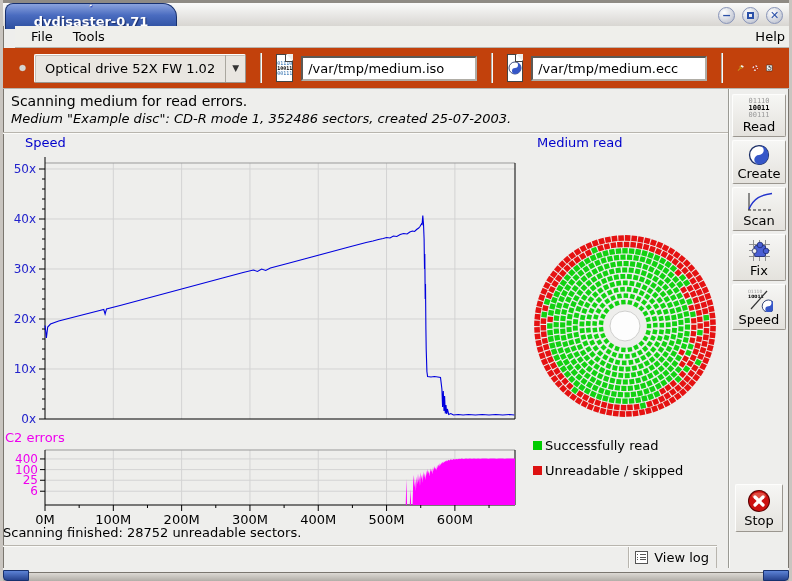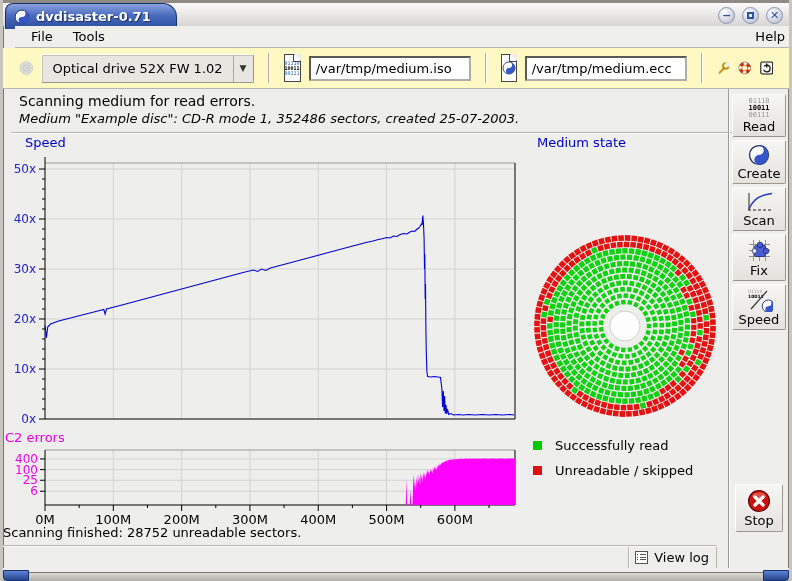--- a/index.html
+++ b/index.html
@@ -9,69 +9,69 @@
   .window { position:relative; width:792px; height:581px; background:#eeeeec;
             border-left:3px solid #c9c5c0; border-right:3px solid #c9c5c0;
             box-shadow: inset 1px 0 #7a766f, inset -1px 0 #7a766f; overflow:hidden; }
 
   
   .titlebar { position:absolute; left:0; top:0; width:100%; height:26px;
               background:linear-gradient(#fafafa,#d8d6d2); border-top:3px solid #8e8a84; }
   .title-tab { position:absolute; left:2px; top:0; width:172px; height:26px;
                background:linear-gradient(#8ba3dd 0%, #4a6cc0 45%, #2c4e9e 100%);
                border:1px solid #17306e; border-bottom:none; border-radius:8px 14px 0 0;
-               display:flex; align-items:center; gap:6px; padding:0 8px; }
+               display:flex; align-items:center; gap:6px; padding:0 8px;flex-direction:column; }
   .title-text { color:#fff; font-weight:bold; font-size:13px; text-shadow:1px 1px 1px #1a2c66; }
   .winbtns { position:absolute; right:6px; top:4px; display:flex; gap:7px; }
   .winbtn { width:17px; height:17px; border-radius:50%; border:1px solid #8894b8;
             background:radial-gradient(circle at 35% 30%, #ffffff, #c9cdd8 70%, #aab0c0);
             color:#2b50a8; font-weight:bold; font-size:11px; line-height:15px; text-align:center; }
   .winbtn .sq { display:inline-block; width:7px; height:7px; border:2px solid #2b50a8; margin-top:3px; }
 
   
   .menubar { position:absolute; left:12px; top:26px; width:100%; height:22px; background:#efefeb;
              border-bottom:1px solid #b8b5ae; display:flex; align-items:center; padding:0 6px; }
   .menu-item { padding:2px 10px; }
   .menu-spacer { flex:1; }
 
   
-  .toolbar { position:absolute; left:0; top:48px; width:100%; height:41px; background:#fef9c3;
+  .toolbar { position:absolute; left:0; top:48px; width:100%; height:41px; background:#c2410c;
              border-bottom:1px solid #b8b5ae; display:flex; align-items:center; padding:0 16px; gap:8px; }
   .tb-sep { width:2px; height:30px; border-left:1px solid #b0ada6; border-right:1px solid #fbfbf9; margin:0 6px; }
   .combo { height:29px; background:#e9e6e1; border:1px solid #9a968f;
            border-top-color:#fdfdfc; border-left-color:#fdfdfc; box-shadow:1px 1px 0 #c4c0ba inset;
            display:flex; align-items:center; border-radius:2px; }
   .combo-label { padding:0 10px; white-space:nowrap; }
   .combo-arrow { width:20px; align-self:stretch; border-left:1px solid #aaa79f;
                  display:flex; align-items:center; justify-content:center; font-size:9px; color:#333; }
-  .entry { height:25px; width:162px; background:#fff; border:2px inset #b0ada6; padding:2px 5px;
+  .entry { height:25px; width:176px; background:#fff; border:2px inset #b0ada6; padding:2px 5px;
            font-family:"DejaVu Sans", sans-serif; font-size:13px; color:#000; }
   .fileicon { width:24px; height:28px; background:#fff; border:1px solid #444; position:relative;
               display:flex; flex-direction:column; align-items:center; justify-content:center; }
   .fileicon .fold { position:absolute; right:-1px; top:-1px; width:0; height:0;
                     border-left:7px solid transparent; border-top:7px solid #eeeeec;
                     box-shadow:-1px 1px 0 #444; }
   .bin-row { font-family:"DejaVu Sans Mono", monospace; font-size:5px; line-height:5px; color:#26a; }
   .bin-row.b { color:#000; font-weight:bold; }
 
   
   .statushead { position:absolute; left:0; top:89px; width:725px; height:44px; padding:4px 8px;
-                border-bottom:1px solid #b8b5ae; box-shadow:0 1px 0 #fbfbf9;margin-left:8px; }
+                border-bottom:1px solid #b8b5ae; box-shadow:0 1px 0 #fbfbf9; }
   .sh-line1 { font-size:14px; }
   .sh-line2 { font-size:13px; font-style:italic; margin-top:2px; }
 
   
   .chartzone { position:absolute; left:0; top:133px; width:725px; height:389px;padding-left:8px; }
   .plot-title { position:absolute; font-size:13px; color:#0000cc; }
   #speed-title { left:22px; top:2px; }
   #medium-title { left:534px; top:2px; }
   #c2-title { left:2px; top:297px; color:#ee00ee; }
   #charts { position:absolute; left:0; top:0; }
   #discmap { position:absolute; left:520px; top:96px; }
-  .legend { position:absolute; left:530px; width:190px; display:flex; align-items:center; gap:13px; font-size:13px; }
+  .legend { position:absolute; left:530px; width:190px; display:flex; align-items:center; gap:3px; font-size:13px; }
   #legend-read { top:305px; } #legend-skip { top:330px; }
   .swatch { width:9px; height:9px; display:inline-block; }
 
   
   .statusline { position:absolute; left:0; top:522px; width:725px; height:23px; padding:3px 0; font-size:13px; }
   .viewlogbar { position:absolute; left:0; top:545px; width:714px; height:23px;
                 border-top:1px solid #b8b5ae; box-shadow:0 1px 0 #fbfbf9 inset, -1px 0 0 #b8b5ae inset;
                 display:flex; justify-content:flex-end; align-items:center; }
   .viewlog-btn { display:flex; align-items:center; gap:6px; padding:1px 8px 1px 6px; height:21px;
                  border-left:1px solid #b8b5ae; box-shadow:1px 0 0 #fbfbf9 inset; }
@@ -176,21 +176,21 @@
     </svg>
   </div>
 
   <div class="statushead">
     <div class="sh-line1">Scanning medium for read errors.</div>
     <div class="sh-line2">Medium "Example disc": CD-R mode 1, 352486 sectors, created 25-07-2003.</div>
   </div>
 
   <div class="chartzone">
     <div class="plot-title" id="speed-title">Speed</div>
-    <div class="plot-title" id="medium-title">Medium state</div>
+    <div class="plot-title" id="medium-title">Medium read</div>
     <div class="plot-title" id="c2-title">C2 errors</div>
     <div id="charts"><svg width="522" height="394" xmlns="http://www.w3.org/2000/svg">
           <line x1="42" y1="236" x2="512" y2="236" stroke="#d3d3d3"></line>
           <line x1="42" y1="186" x2="512" y2="186" stroke="#d3d3d3"></line>
           <line x1="42" y1="136" x2="512" y2="136" stroke="#d3d3d3"></line>
           <line x1="42" y1="86" x2="512" y2="86" stroke="#d3d3d3"></line>
           <line x1="42" y1="36" x2="512" y2="36" stroke="#d3d3d3"></line>
           <line x1="110.31395348837209" y1="30" x2="110.31395348837209" y2="286" stroke="#d3d3d3"></line>
           <line x1="110.31395348837209" y1="317" x2="110.31395348837209" y2="372" stroke="#d3d3d3"></line>
           <line x1="178.62790697674419" y1="30" x2="178.62790697674419" y2="286" stroke="#d3d3d3"></line>

